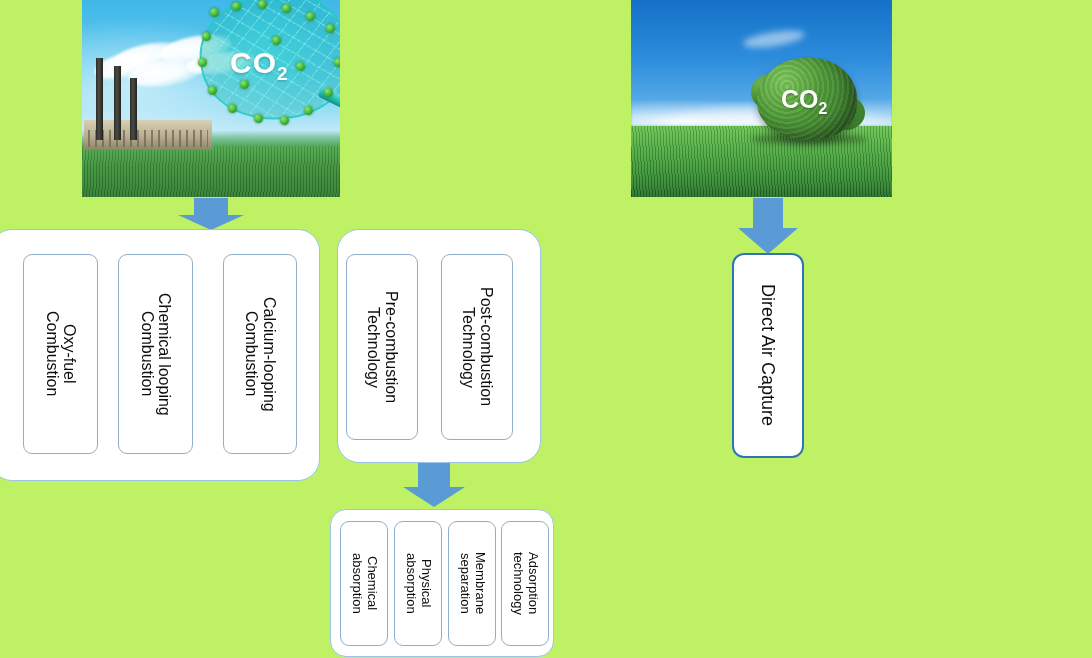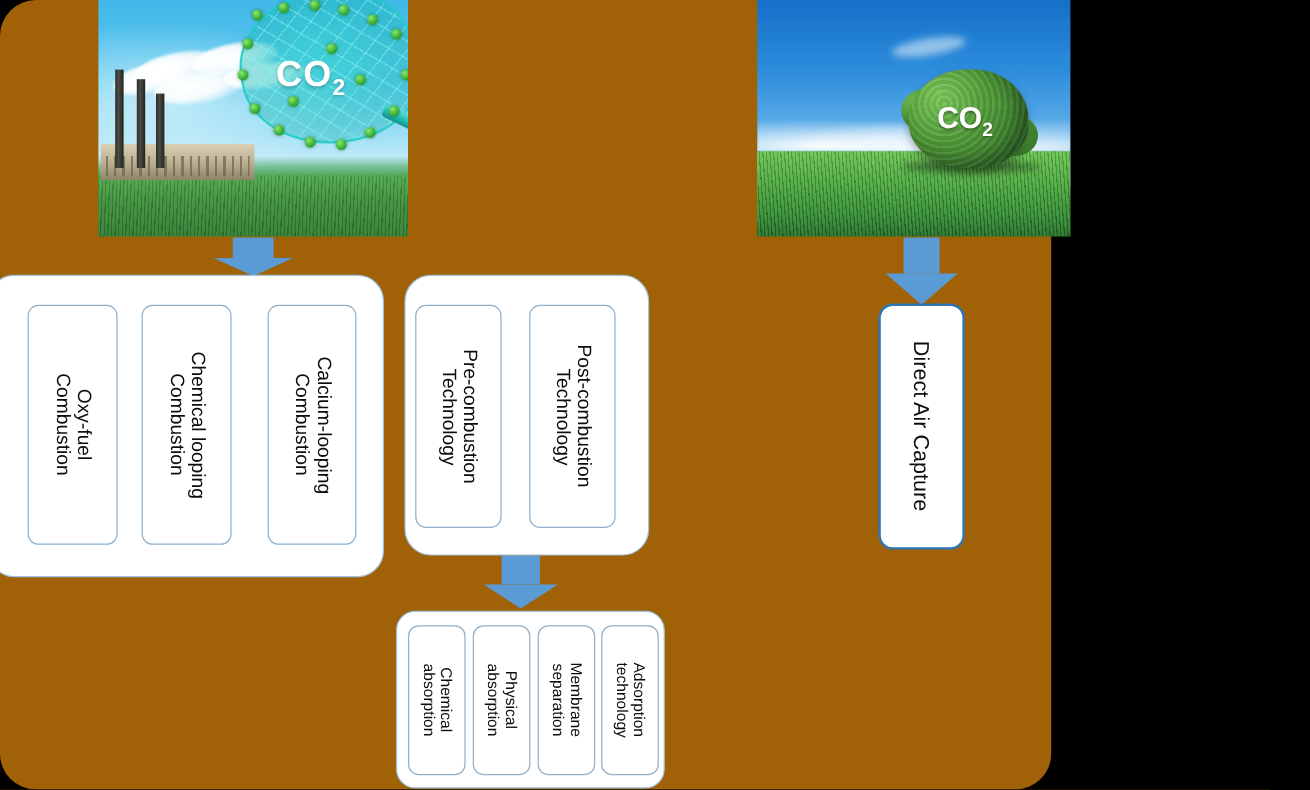--- a/index.html
+++ b/index.html
@@ -5,24 +5,23 @@
   * { box-sizing: border-box; margin: 0; padding: 0; }
   html, body {
     width: 1092px;
     height: 658px;
     background: #000000;
     font-family: "Liberation Sans", sans-serif;
     overflow: hidden;
   }
   #stage {
     position: relative;
-    width: 876px;
+    width: 1092px;
     height: 658px;
-    background: #a16207;
-    border-radius: 30px;
+    background: #bef264;
   }
 
   
   .photo {
     position: absolute;
     overflow: hidden;
   }
 
   
   #photo-flue {

